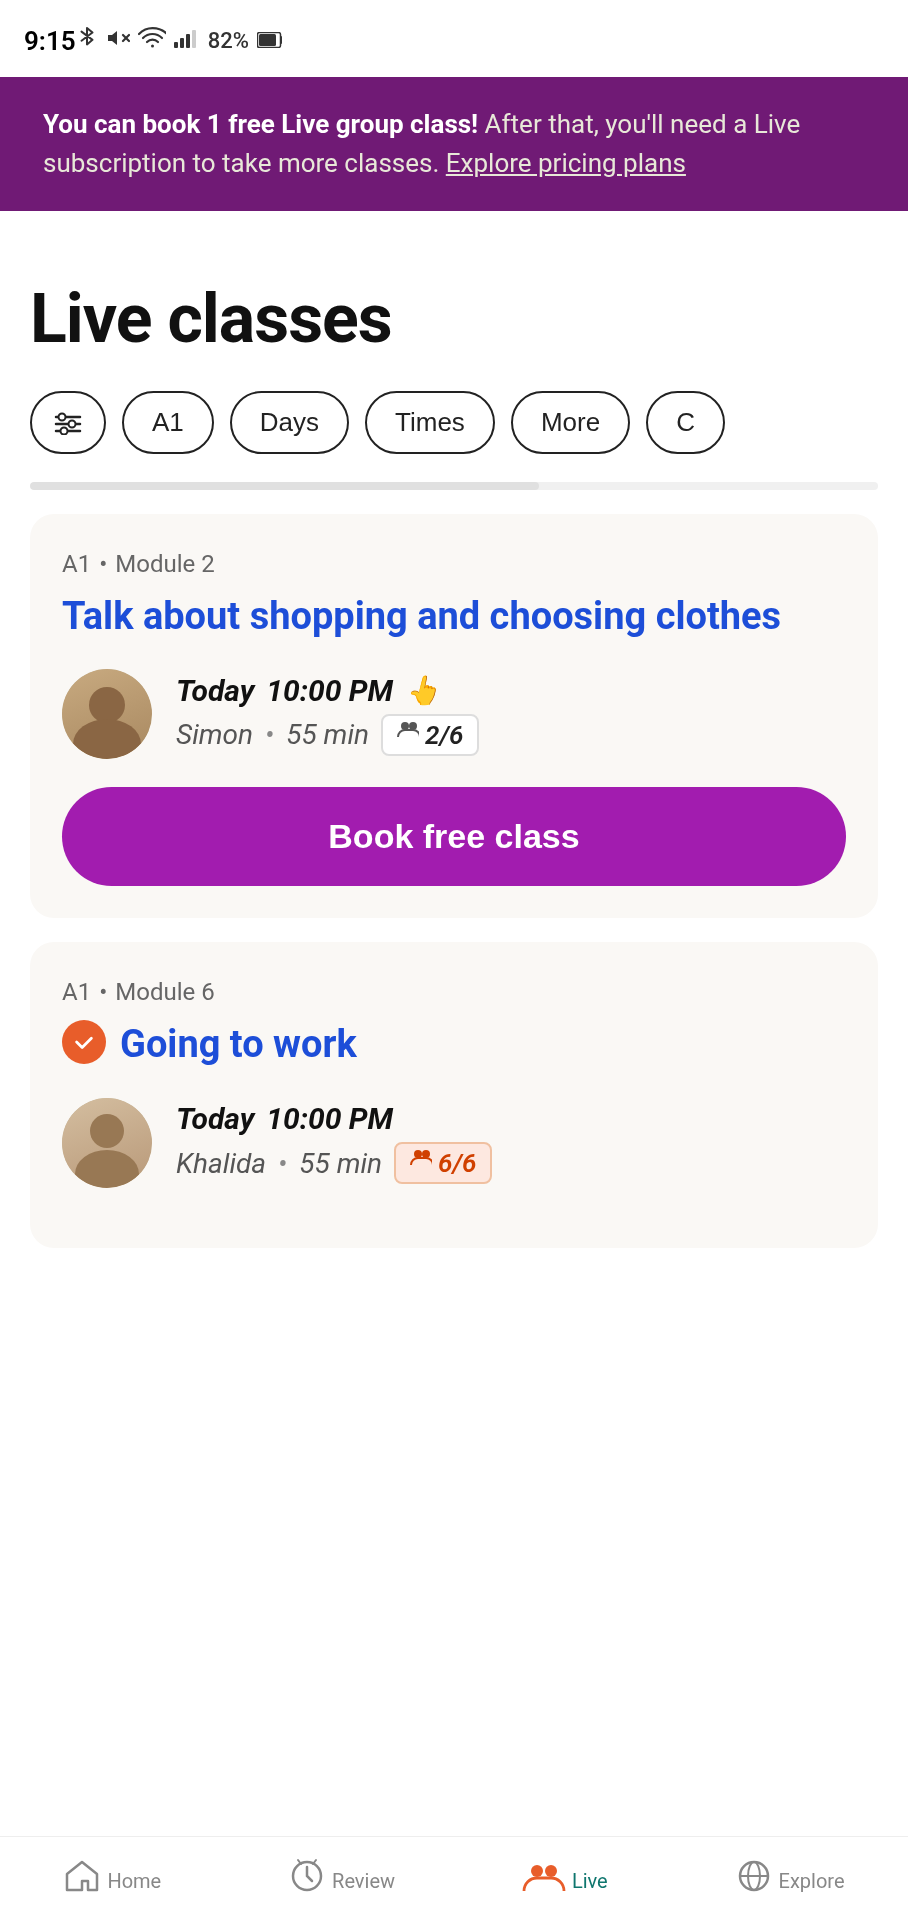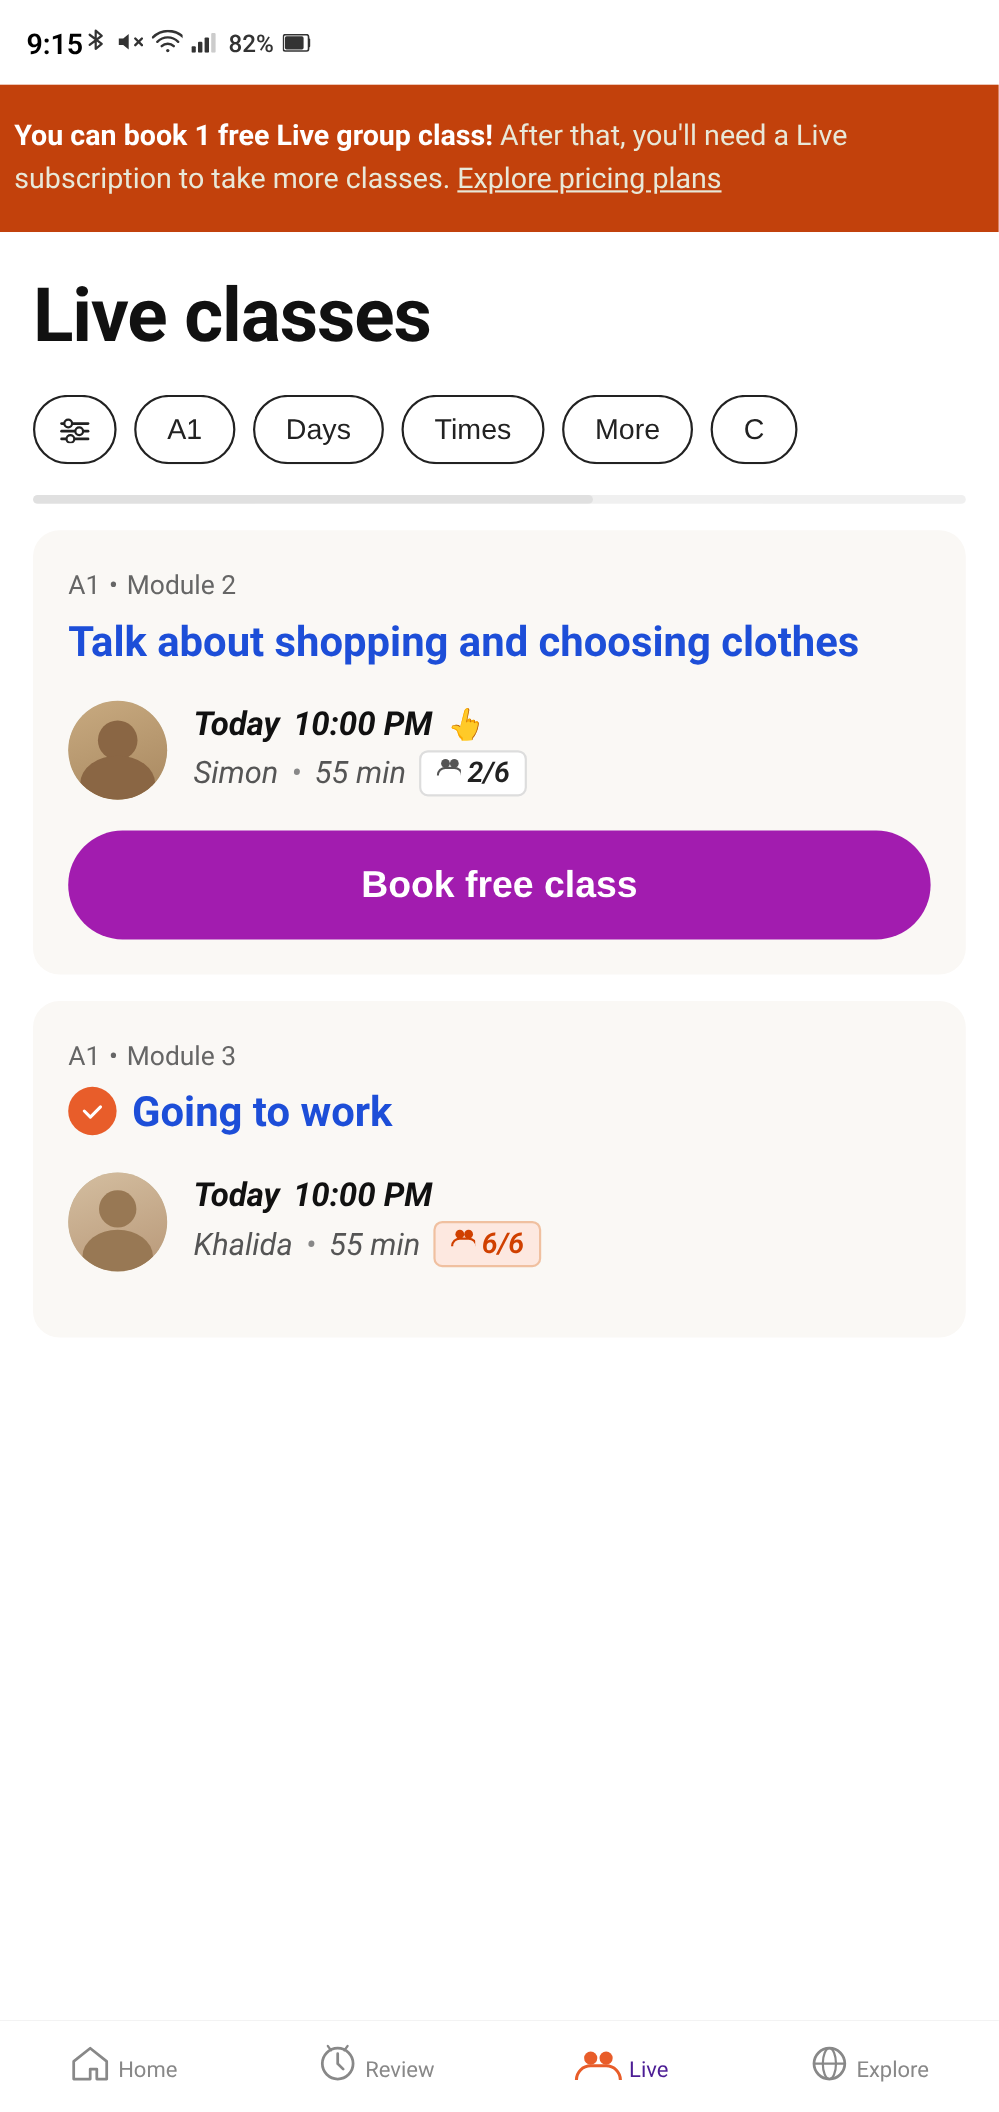--- a/index.html
+++ b/index.html
@@ -34,39 +34,40 @@
       font-size: 22px;
       color: #333;
     }
     .battery-text {
       font-size: 22px;
       font-weight: 500;
     }
 
     
     .banner {
-      background: #c2410c;
-      padding: 28px 13px;
+      background: #701a75;
+      padding: 28px 43px;
       color: #e8e8d8;
       font-size: 26px;
       line-height: 1.5;
     }
     .banner strong {
       color: #fff;
       font-weight: 700;
     }
     .banner a {
       color: #e8e8d8;
       text-decoration: underline;
     }
 
     
     .main-content {
       padding: 36px 30px 0 30px;
       background: #fff;
+      margin-top: 32px;
     }
     .page-title {
       font-size: 68px;
       font-weight: 700;
       color: #111;
       margin-bottom: 32px;
       letter-spacing: -1px;
     }
 
     
@@ -256,21 +257,21 @@
       color: #888;
     }
     .nav-icon.active {
       color: #e85d2a;
     }
     .nav-label {
       font-size: 20px;
       color: #888;
     }
     .nav-label.active {
-      color: #4c1d95;
+      color: #0f766e;
     }
     .content-area {
       padding-bottom: 200px;
     }
 
     
     .person-head {
       width: 90px;
       height: 90px;
       border-radius: 50%;
@@ -450,21 +451,21 @@
         </div>
       </div>
     </div>
     <button class="book-btn">Book free class</button>
   </div>
 
   <div class="class-card">
     <div class="card-module-label">
       <span>A1</span>
       <span>•</span>
-      <span>Module 3</span>
+      <span>Module 6</span>
     </div>
     <div class="card-title with-check">
       <div class="check-circle">
         <svg width="26" height="26" viewBox="0 0 26 26" fill="none">
           <path d="M5 13l6 6 10-10" stroke="white" stroke-width="3" stroke-linecap="round" stroke-linejoin="round"></path>
         </svg>
       </div>
       <span>Going to work</span>
     </div>
     <div class="instructor-row">

